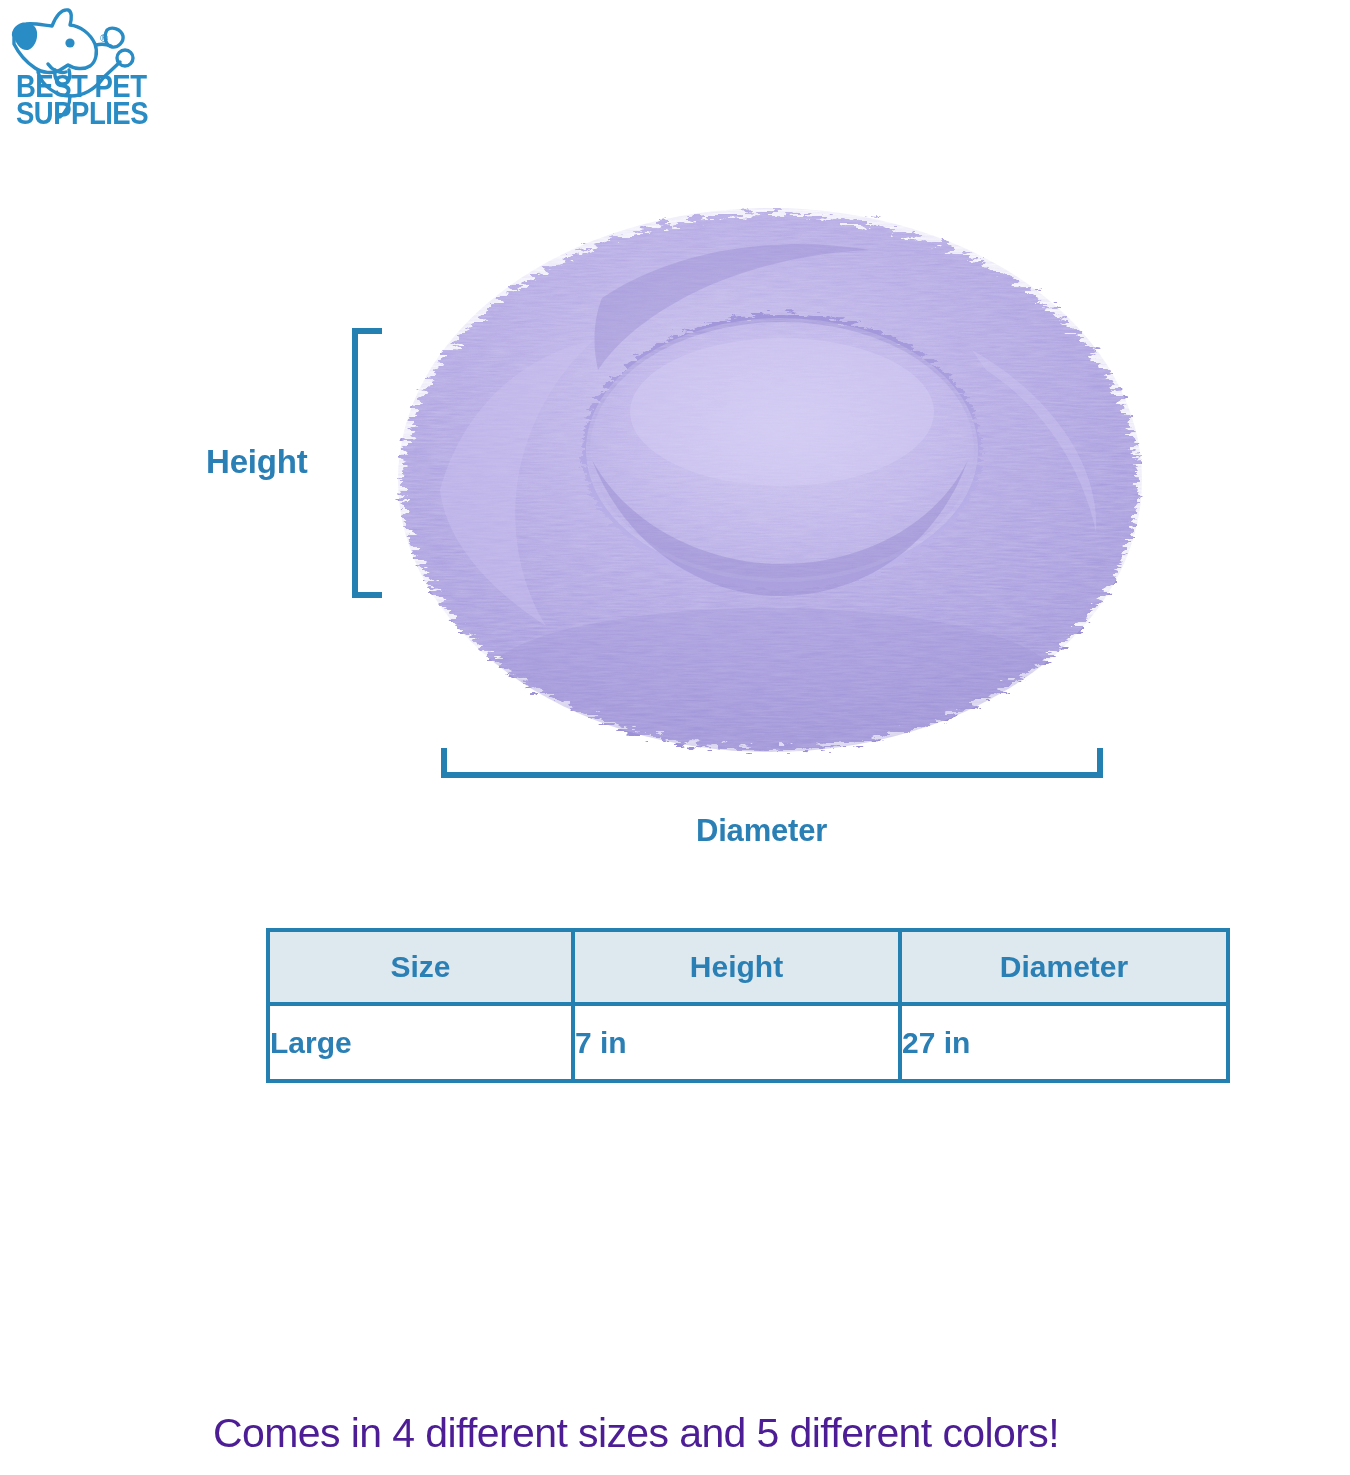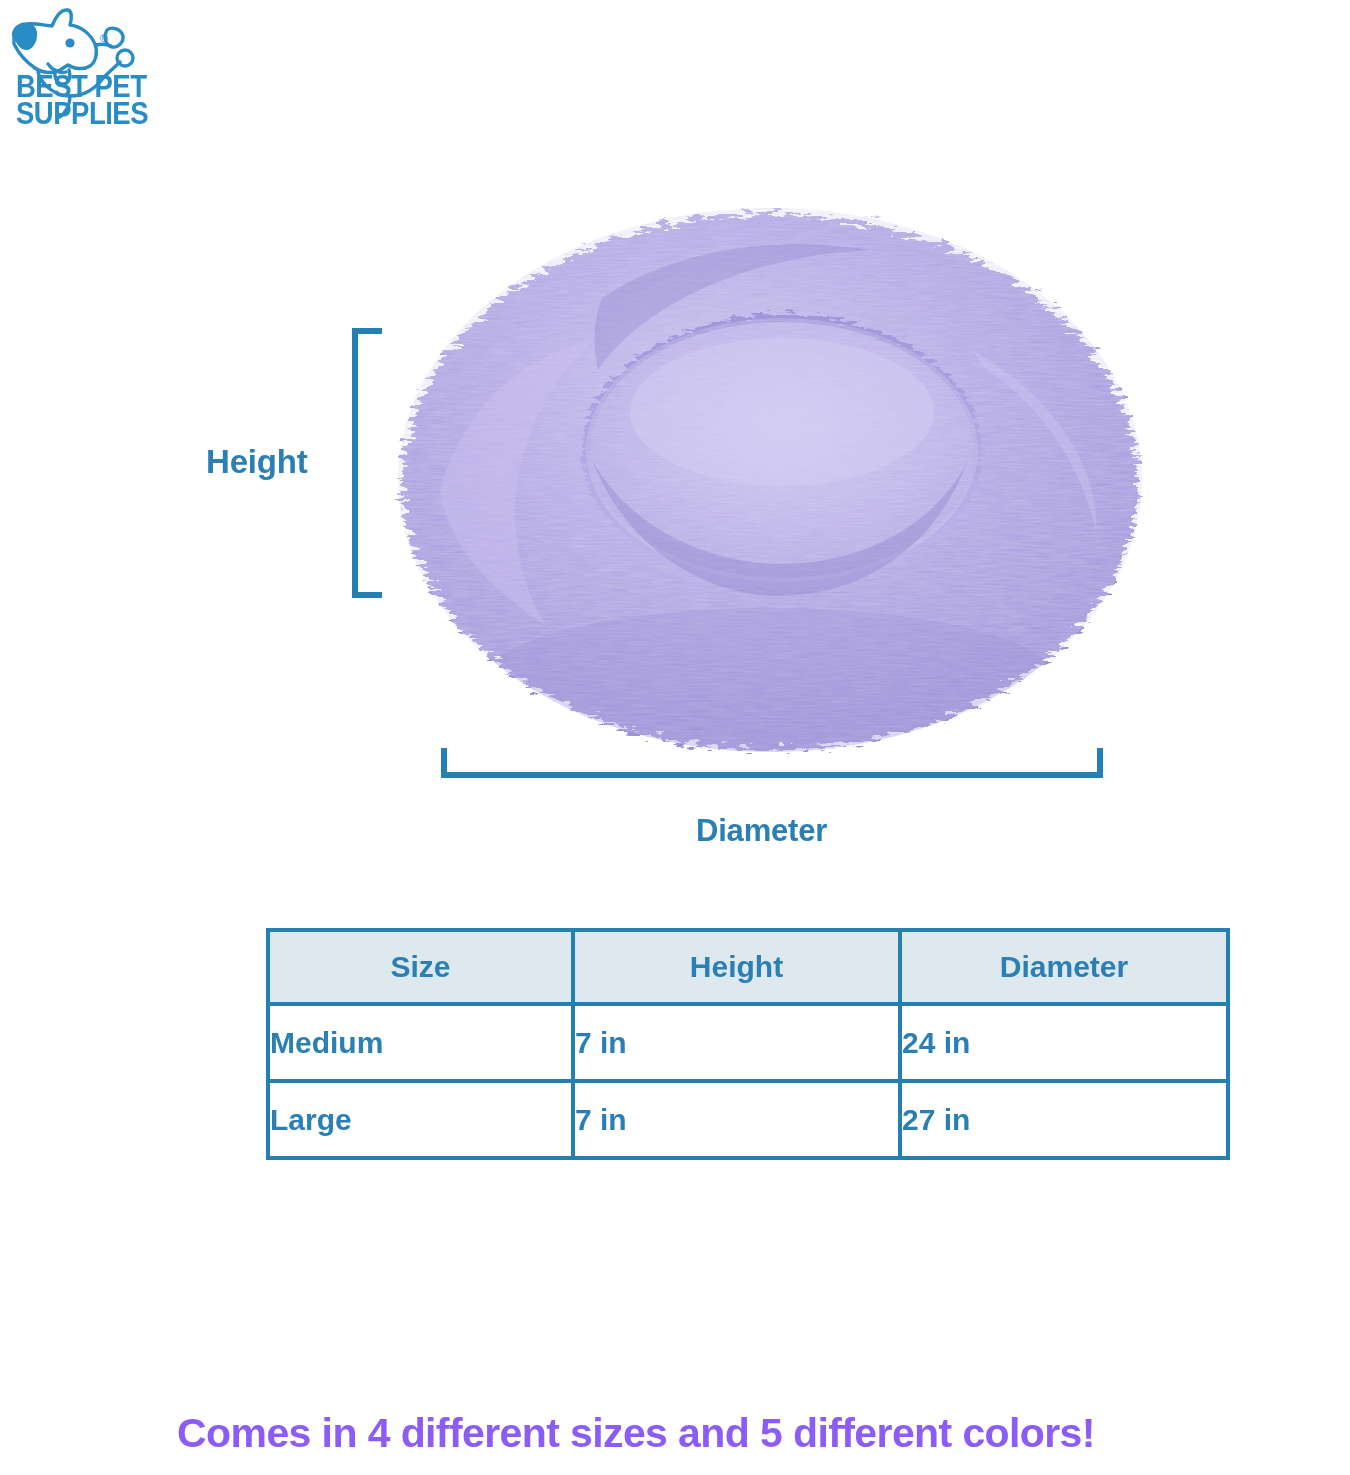--- a/index.html
+++ b/index.html
@@ -107,23 +107,23 @@
   #size-table col.col-height   { width: 327px; }
   #size-table col.col-diameter { width: 328px; }
 
   
   #footer-tagline {
     position: absolute;
     left: 0;
     top: 1410px;
     width: 1272px;
     text-align: center;
-    color: #8b5cf6;
+    color: #4c1d95;
     font-size: 41px;
-    font-weight: bold;
+    font-weight: normal;
     letter-spacing: -0.6px;
     white-space: nowrap;
   }
 </style>
 </head>
 <body>
 
 <div id="brand-logo">
   <svg width="170" height="128" viewBox="0 0 170 128" xmlns="http://www.w3.org/2000/svg">
 
@@ -260,25 +260,20 @@
   </colgroup>
   <thead>
     <tr>
       <th>Size</th>
       <th>Height</th>
       <th>Diameter</th>
     </tr>
   </thead>
   <tbody>
     <tr>
-      <td>Medium</td>
-      <td>7 in</td>
-      <td>24 in</td>
-    </tr>
-    <tr>
       <td>Large</td>
       <td>7 in</td>
       <td>27 in</td>
     </tr>
   </tbody>
 </table>
 
 <div id="footer-tagline">Comes in 4 different sizes and 5 different colors!</div>
 
 </body></html>

